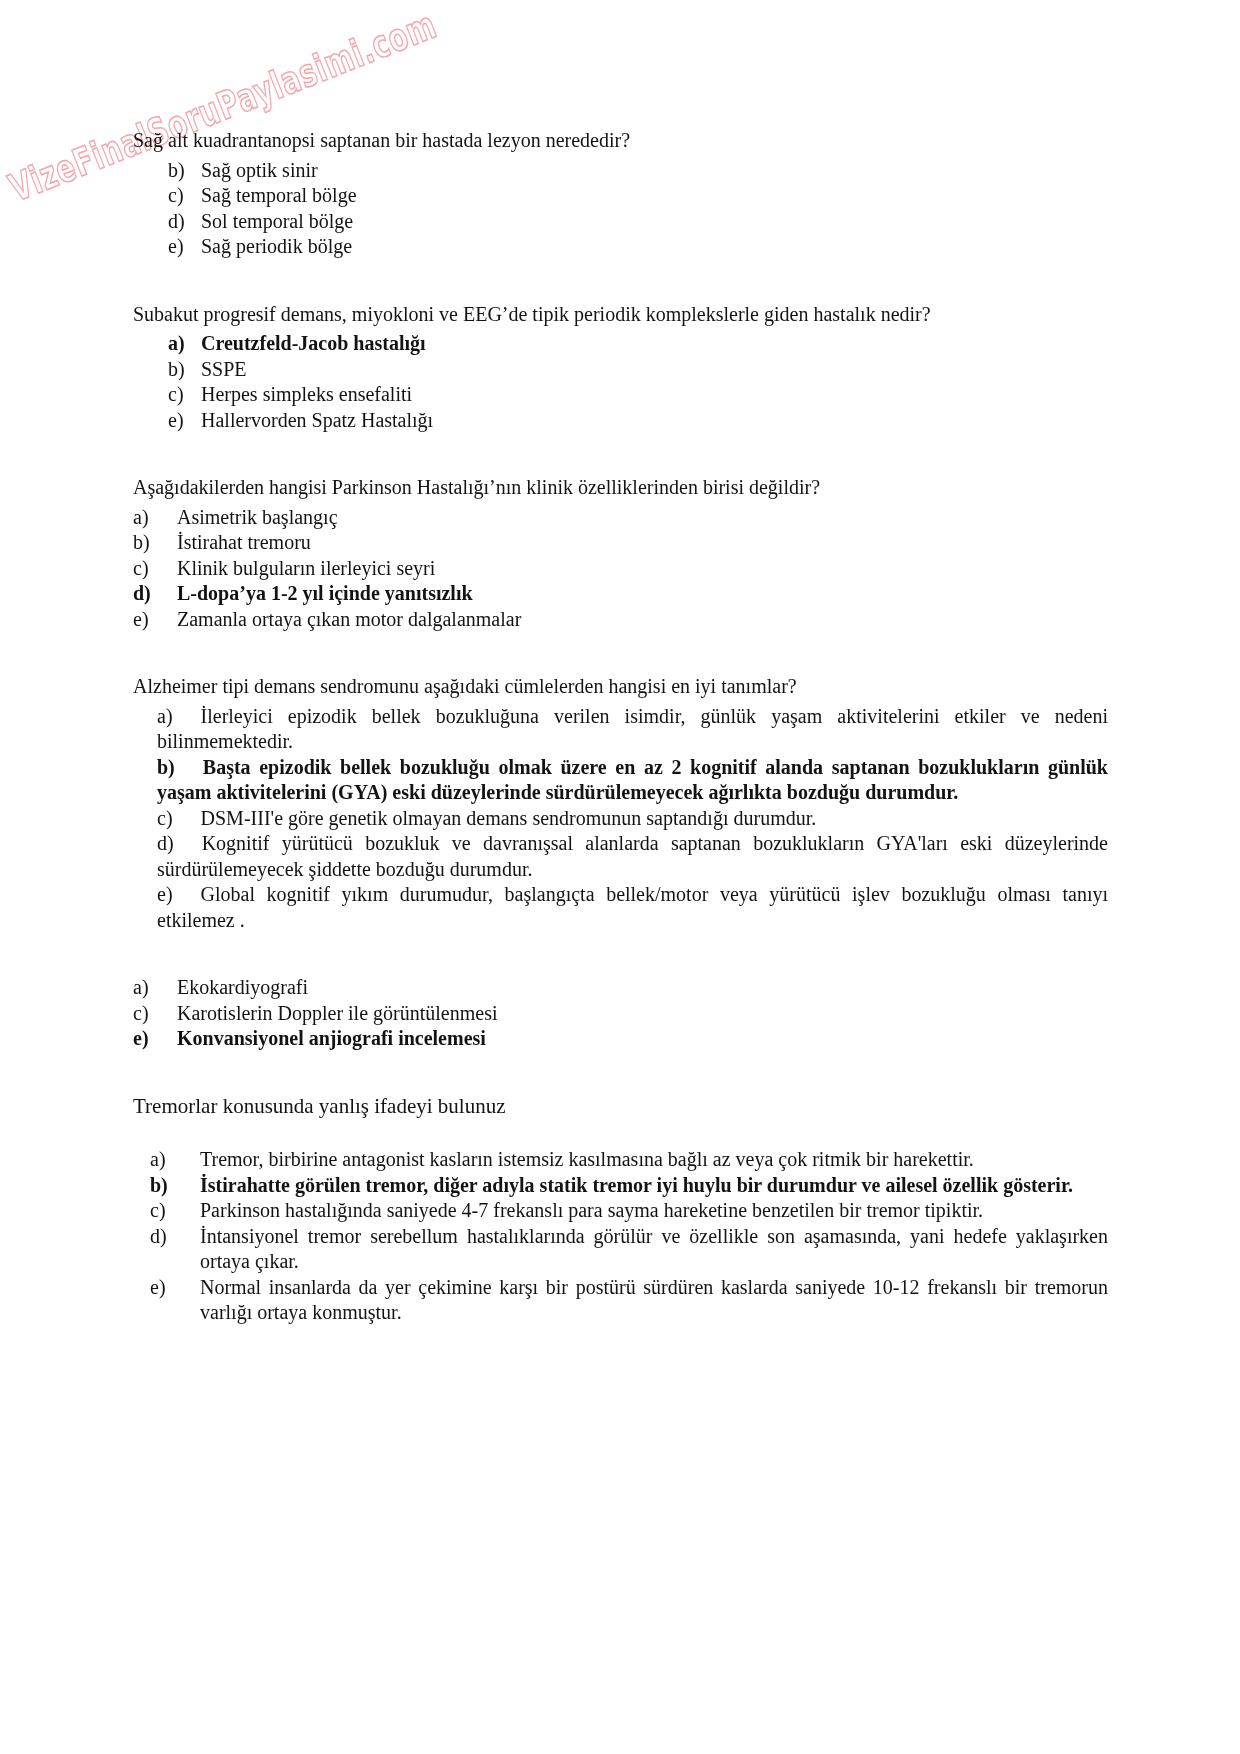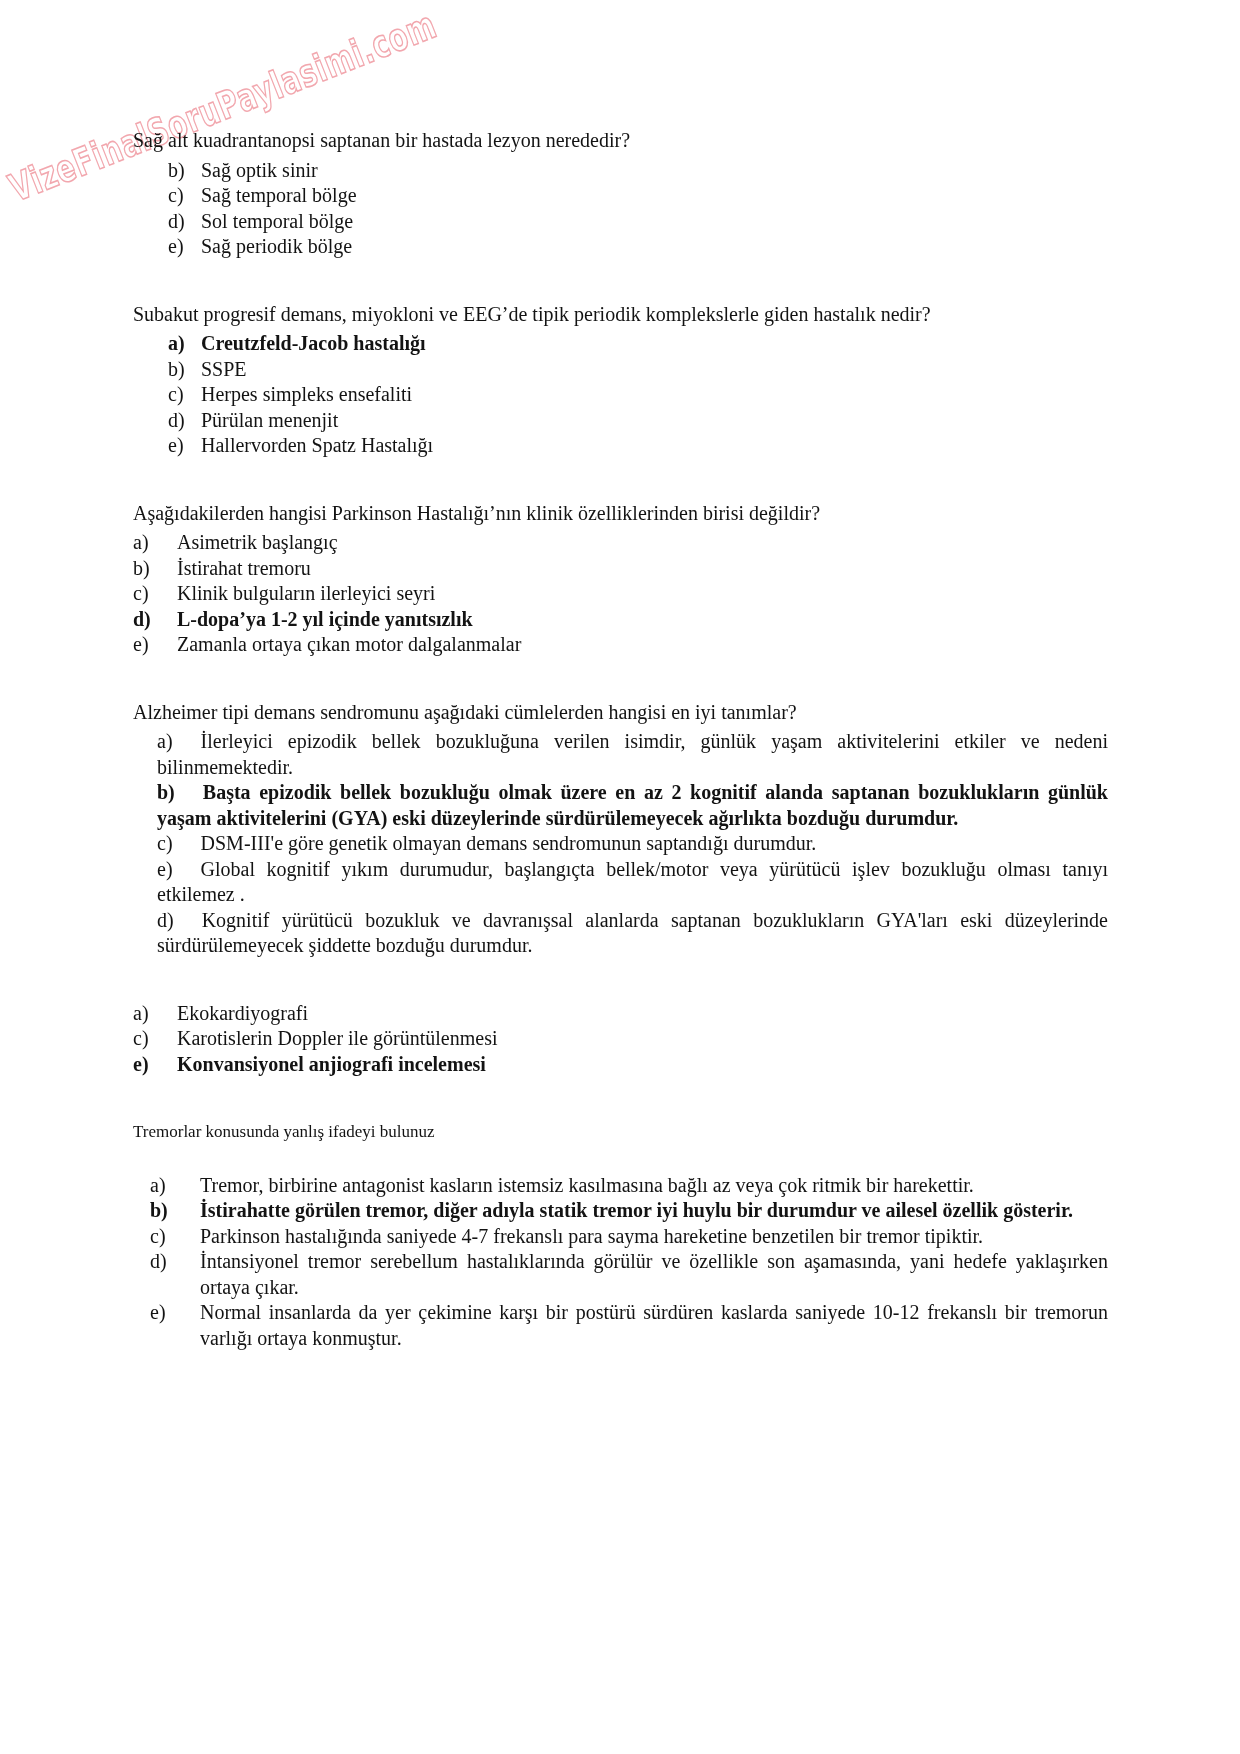--- a/index.html
+++ b/index.html
@@ -38,21 +38,21 @@
   .layout-indent-sm .letter{display:inline-block;width:33px;}
 
   
   .layout-flush .letter{display:inline-block;width:44px;}
 
   
   .layout-paragraph .opt{text-align:justify;margin-left:24px;}
   .layout-paragraph .letter{margin-right:28px;}
 
   
-  .layout-hanging .prompt{font-size:17px;}
+  .layout-hanging .prompt{font-size:21px;}
   .layout-hanging .options{margin-left:17px;margin-top:28px;}
   .layout-hanging .opt{display:flex;}
   .layout-hanging .letter{flex:0 0 50px;}
   .layout-hanging .otext{flex:1;text-align:justify;}
 
   
   .content > .question:nth-child(5) .prompt{max-width:905px;}
 </style>
 </head>
 <body>
@@ -72,42 +72,41 @@
           <div class="opt"><span class="letter">d)</span><span class="otext">Sol temporal bölge</span></div>
           <div class="opt"><span class="letter">e)</span><span class="otext">Sağ periodik bölge</span></div>
         </div>
       </section>
       <section class="question layout-indent-sm">
         <p class="prompt">Subakut progresif demans, miyokloni ve EEG’de tipik periodik komplekslerle giden hastalık nedir?</p>
         <div class="options">
           <div class="opt bold"><span class="letter">a)</span><span class="otext">Creutzfeld-Jacob hastalığı</span></div>
           <div class="opt"><span class="letter">b)</span><span class="otext">SSPE</span></div>
           <div class="opt"><span class="letter">c)</span><span class="otext">Herpes simpleks ensefaliti</span></div>
-          <div class="opt"><span class="letter">d)</span><span class="otext">Pürülan menenjit</span></div>
           <div class="opt"><span class="letter">e)</span><span class="otext">Hallervorden Spatz Hastalığı</span></div>
         </div>
       </section>
       <section class="question layout-flush">
         <p class="prompt">Aşağıdakilerden hangisi Parkinson Hastalığı’nın klinik özelliklerinden birisi değildir?</p>
         <div class="options">
           <div class="opt"><span class="letter">a)</span><span class="otext">Asimetrik başlangıç</span></div>
           <div class="opt"><span class="letter">b)</span><span class="otext">İstirahat tremoru</span></div>
           <div class="opt"><span class="letter">c)</span><span class="otext">Klinik bulguların ilerleyici seyri</span></div>
           <div class="opt bold"><span class="letter">d)</span><span class="otext">L-dopa’ya 1-2 yıl içinde yanıtsızlık</span></div>
           <div class="opt"><span class="letter">e)</span><span class="otext">Zamanla ortaya çıkan motor dalgalanmalar</span></div>
         </div>
       </section>
       <section class="question layout-paragraph">
         <p class="prompt">Alzheimer tipi demans sendromunu aşağıdaki cümlelerden hangisi en iyi tanımlar?</p>
         <div class="options">
           <p class="opt"><span class="letter">a)</span><span class="otext">İlerleyici epizodik bellek bozukluğuna verilen isimdir, günlük yaşam aktivitelerini etkiler ve nedeni bilinmemektedir.</span></p>
           <p class="opt bold"><span class="letter">b)</span><span class="otext">Başta epizodik bellek bozukluğu olmak üzere en az 2 kognitif alanda saptanan bozuklukların günlük yaşam aktivitelerini (GYA) eski düzeylerinde sürdürülemeyecek ağırlıkta bozduğu durumdur.</span></p>
           <p class="opt"><span class="letter">c)</span><span class="otext">DSM-III'e göre genetik olmayan demans sendromunun saptandığı durumdur.</span></p>
+          <p class="opt"><span class="letter">d)</span><span class="otext">Kognitif yürütücü bozukluk ve davranışsal alanlarda saptanan bozuklukların GYA'ları eski düzeylerinde sürdürülemeyecek şiddette bozduğu durumdur.</span></p>
           <p class="opt"><span class="letter">e)</span><span class="otext">Global kognitif yıkım durumudur, başlangıçta bellek/motor veya yürütücü işlev bozukluğu olması tanıyı etkilemez .</span></p>
-          <p class="opt"><span class="letter">d)</span><span class="otext">Kognitif yürütücü bozukluk ve davranışsal alanlarda saptanan bozuklukların GYA'ları eski düzeylerinde sürdürülemeyecek şiddette bozduğu durumdur.</span></p>
         </div>
       </section>
       <section class="question layout-flush">
         <div class="options">
           <div class="opt"><span class="letter">a)</span><span class="otext">Ekokardiyografi</span></div>
           <div class="opt"><span class="letter">c)</span><span class="otext">Karotislerin Doppler ile görüntülenmesi</span></div>
           <div class="opt bold"><span class="letter">e)</span><span class="otext">Konvansiyonel anjiografi incelemesi</span></div>
         </div>
       </section>
       <section class="question layout-hanging">

